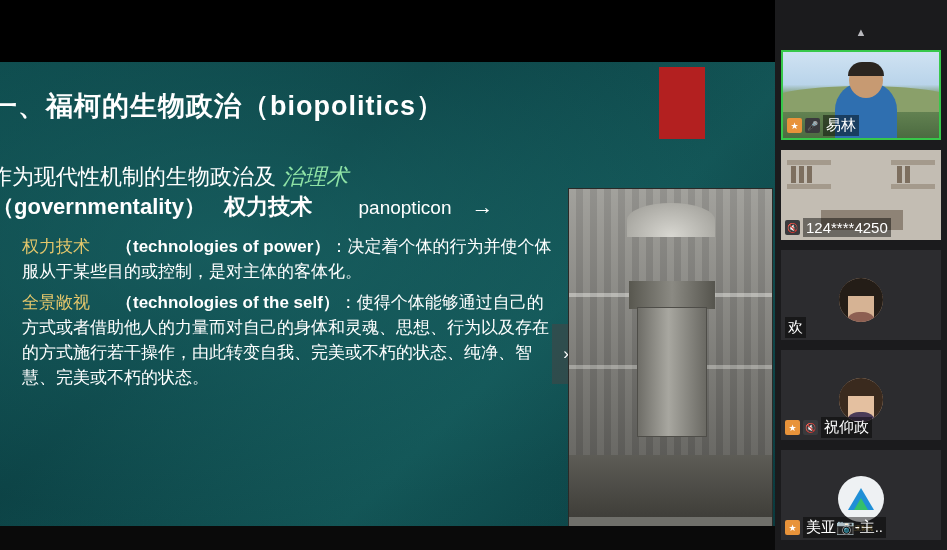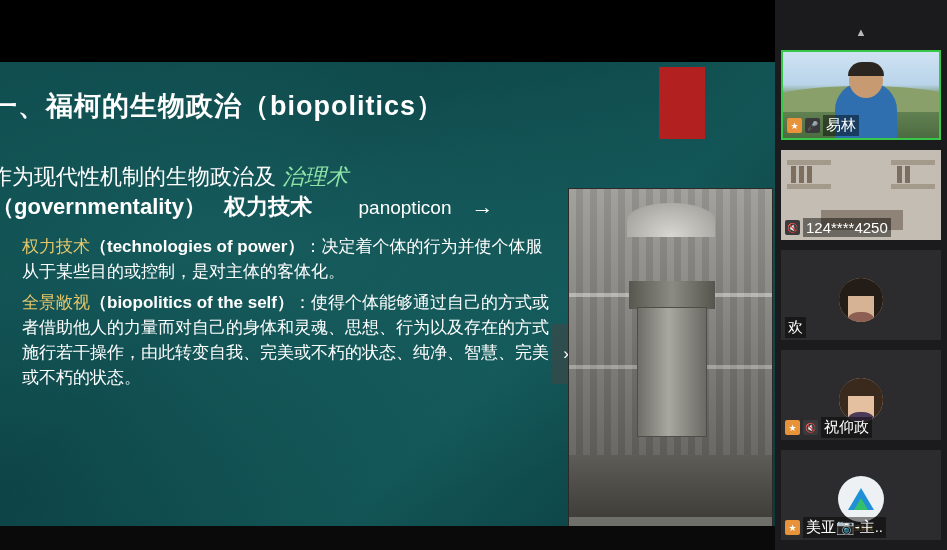--- a/index.html
+++ b/index.html
@@ -74,21 +74,21 @@
   .line3 .pano { font-size: 19px; margin-left: 34px; }
   .arrow { font-size: 22px; margin-left: 14px; }
 
   .bullet {
     position: absolute;
     color: #ffffff;
     font-size: 17px;
     line-height: 25px;
   }
   .bullet .key { color: #e5c76b; font-weight: normal; }
-  .bullet .eng { font-weight: bold; }
+  .bullet .eng { font-weight: bold; margin-left: 26px; }
   #b1 { left: 22px; top: 172px; width: 530px; }
   #b2 { left: 22px; top: 228px; width: 535px; }
 
   
   #slide-photo {
     position: absolute;
     left: 568px; top: 126px;
     width: 205px; height: 361px;
     background: #6f6f6a;
     border: 1px solid #2a2a28;
@@ -314,21 +314,21 @@
         &nbsp;&nbsp;<b>权力技术</b>
         &nbsp;<span class="pano">panopticon</span>
         <span class="arrow">→</span>
       </div>
 
       <div class="bullet" id="b1">
         <span class="key">权力技术</span><span class="eng">（technologies of power）</span><span>：决定着个体的行为并使个体服从于某些目的或控制，是对主体的客体化。</span>
       </div>
 
       <div class="bullet" id="b2">
-        <span class="key">全景敞视</span><span class="eng">（biopolitics of the self）</span><span>：使得个体能够通过自己的方式或者借助他人的力量而对自己的身体和灵魂、思想、行为以及存在的方式施行若干操作，由此转变自我、完美或不朽的状态、纯净、智慧、完美或不朽的状态。</span>
+        <span class="key">全景敞视</span><span class="eng">（technologies of the self）</span><span>：使得个体能够通过自己的方式或者借助他人的力量而对自己的身体和灵魂、思想、行为以及存在的方式施行若干操作，由此转变自我、完美或不朽的状态、纯净、智慧、完美或不朽的状态。</span>
       </div>
 
       <div id="photo-next">›</div>
 
       <div id="slide-photo">
         <div id="photo-img">
           <div class="dome"></div>
           <div class="rail"></div>
           <div class="rail2"></div>
           <div class="tower-top"></div>

